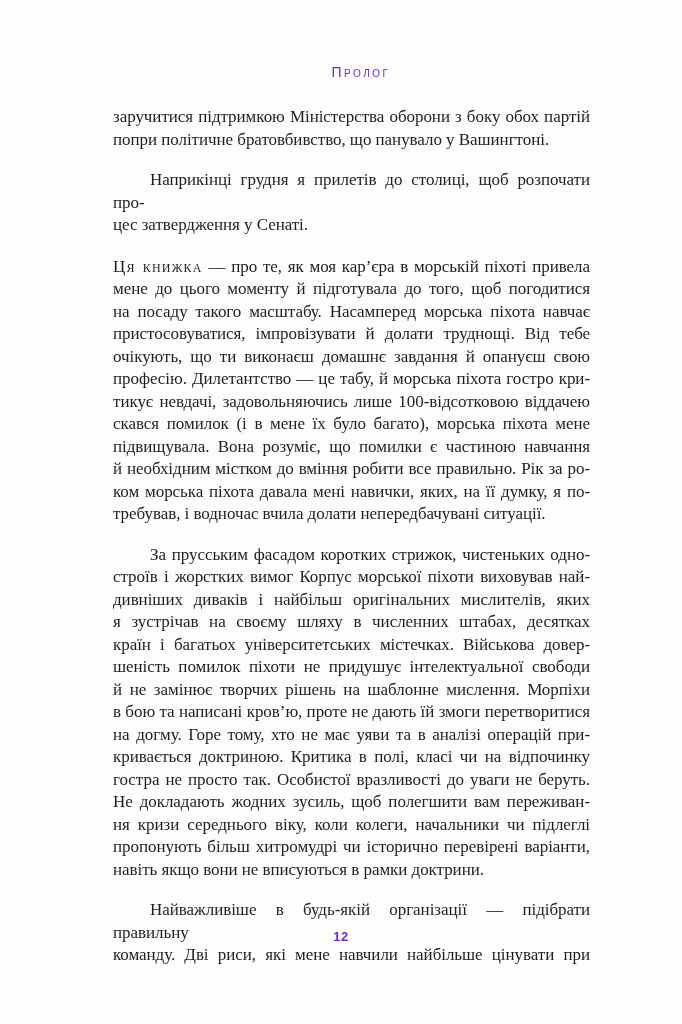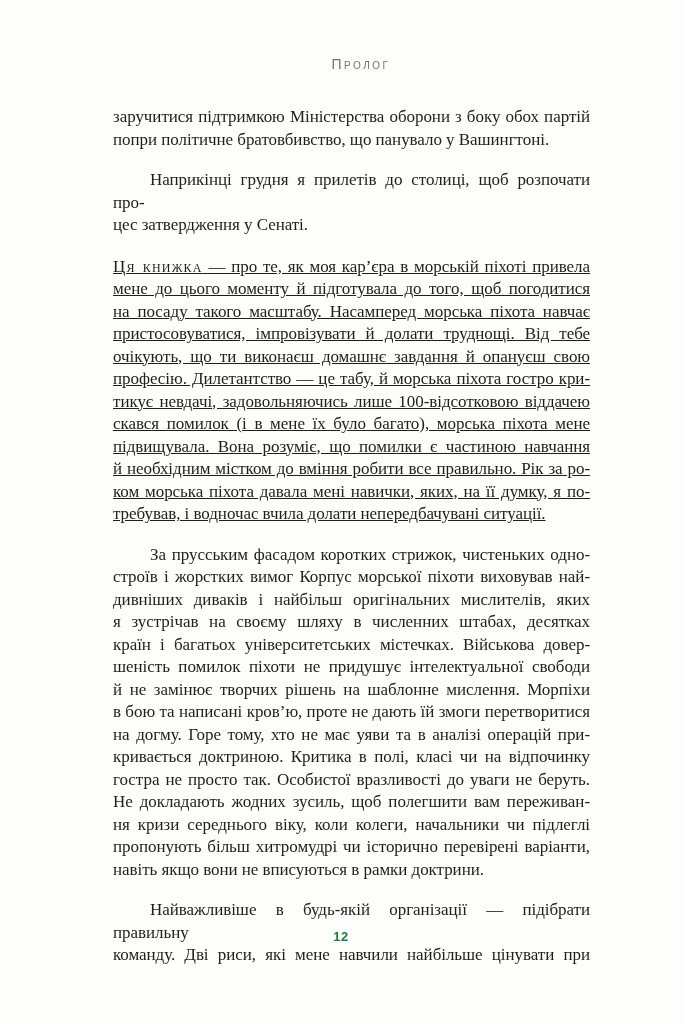--- a/index.html
+++ b/index.html
@@ -10,39 +10,39 @@
   }
   .page {
     position: relative;
     width: 682px; height: 1024px;
     background: #fdfdfb;
     color: #1e1e1e;
     overflow: hidden;
   }
   .running-header {
     position: absolute;
-    top: 56px; left: 0; right: 0;
+    top: 64px; left: 0; right: 0;
     text-align: center;
     font-family: "Liberation Sans", sans-serif;
     font-size: 14px;
     font-variant: small-caps;
     letter-spacing: 2.5px;
-    color: #737373;
+    color: #6d28d9;
     padding-left: 40px;
   }
   .textblock {
     position: absolute;
     left: 95px; top: 88px;
     width: 513px;
     font-size: 17px;
     line-height: 22.5px;
     letter-spacing: -0.05px;
   }
   .para { margin: 18px; }
-  .para.section-start { margin-top: 19px; text-decoration: underline; }
+  .para.section-start { margin-top: 19px; }
   .line {
     text-align: justify;
     text-align-last: justify;
     white-space: nowrap;
     overflow: visible;
   }
   .line { white-space: normal; }
   .para .line.last { text-align-last: left; }
   .para.cont .line.last { text-align-last: justify; }
   .para.indent .line:first-child { text-indent: 37px; }
@@ -51,21 +51,21 @@
     letter-spacing: 1.2px;
   }
   .page-number {
     position: absolute;
     top: 929px; left: 0; right: 0;
     text-align: center;
     font-family: "Liberation Sans", sans-serif;
     font-size: 13px;
     font-weight: 600;
     letter-spacing: 0.5px;
-    color: #15803d;
+    color: #6d28d9;
   }
 </style>
 </head>
 <body>
 
 <div class="page">
 
   <div class="running-header">Пролог</div>
 
   <div class="textblock">

